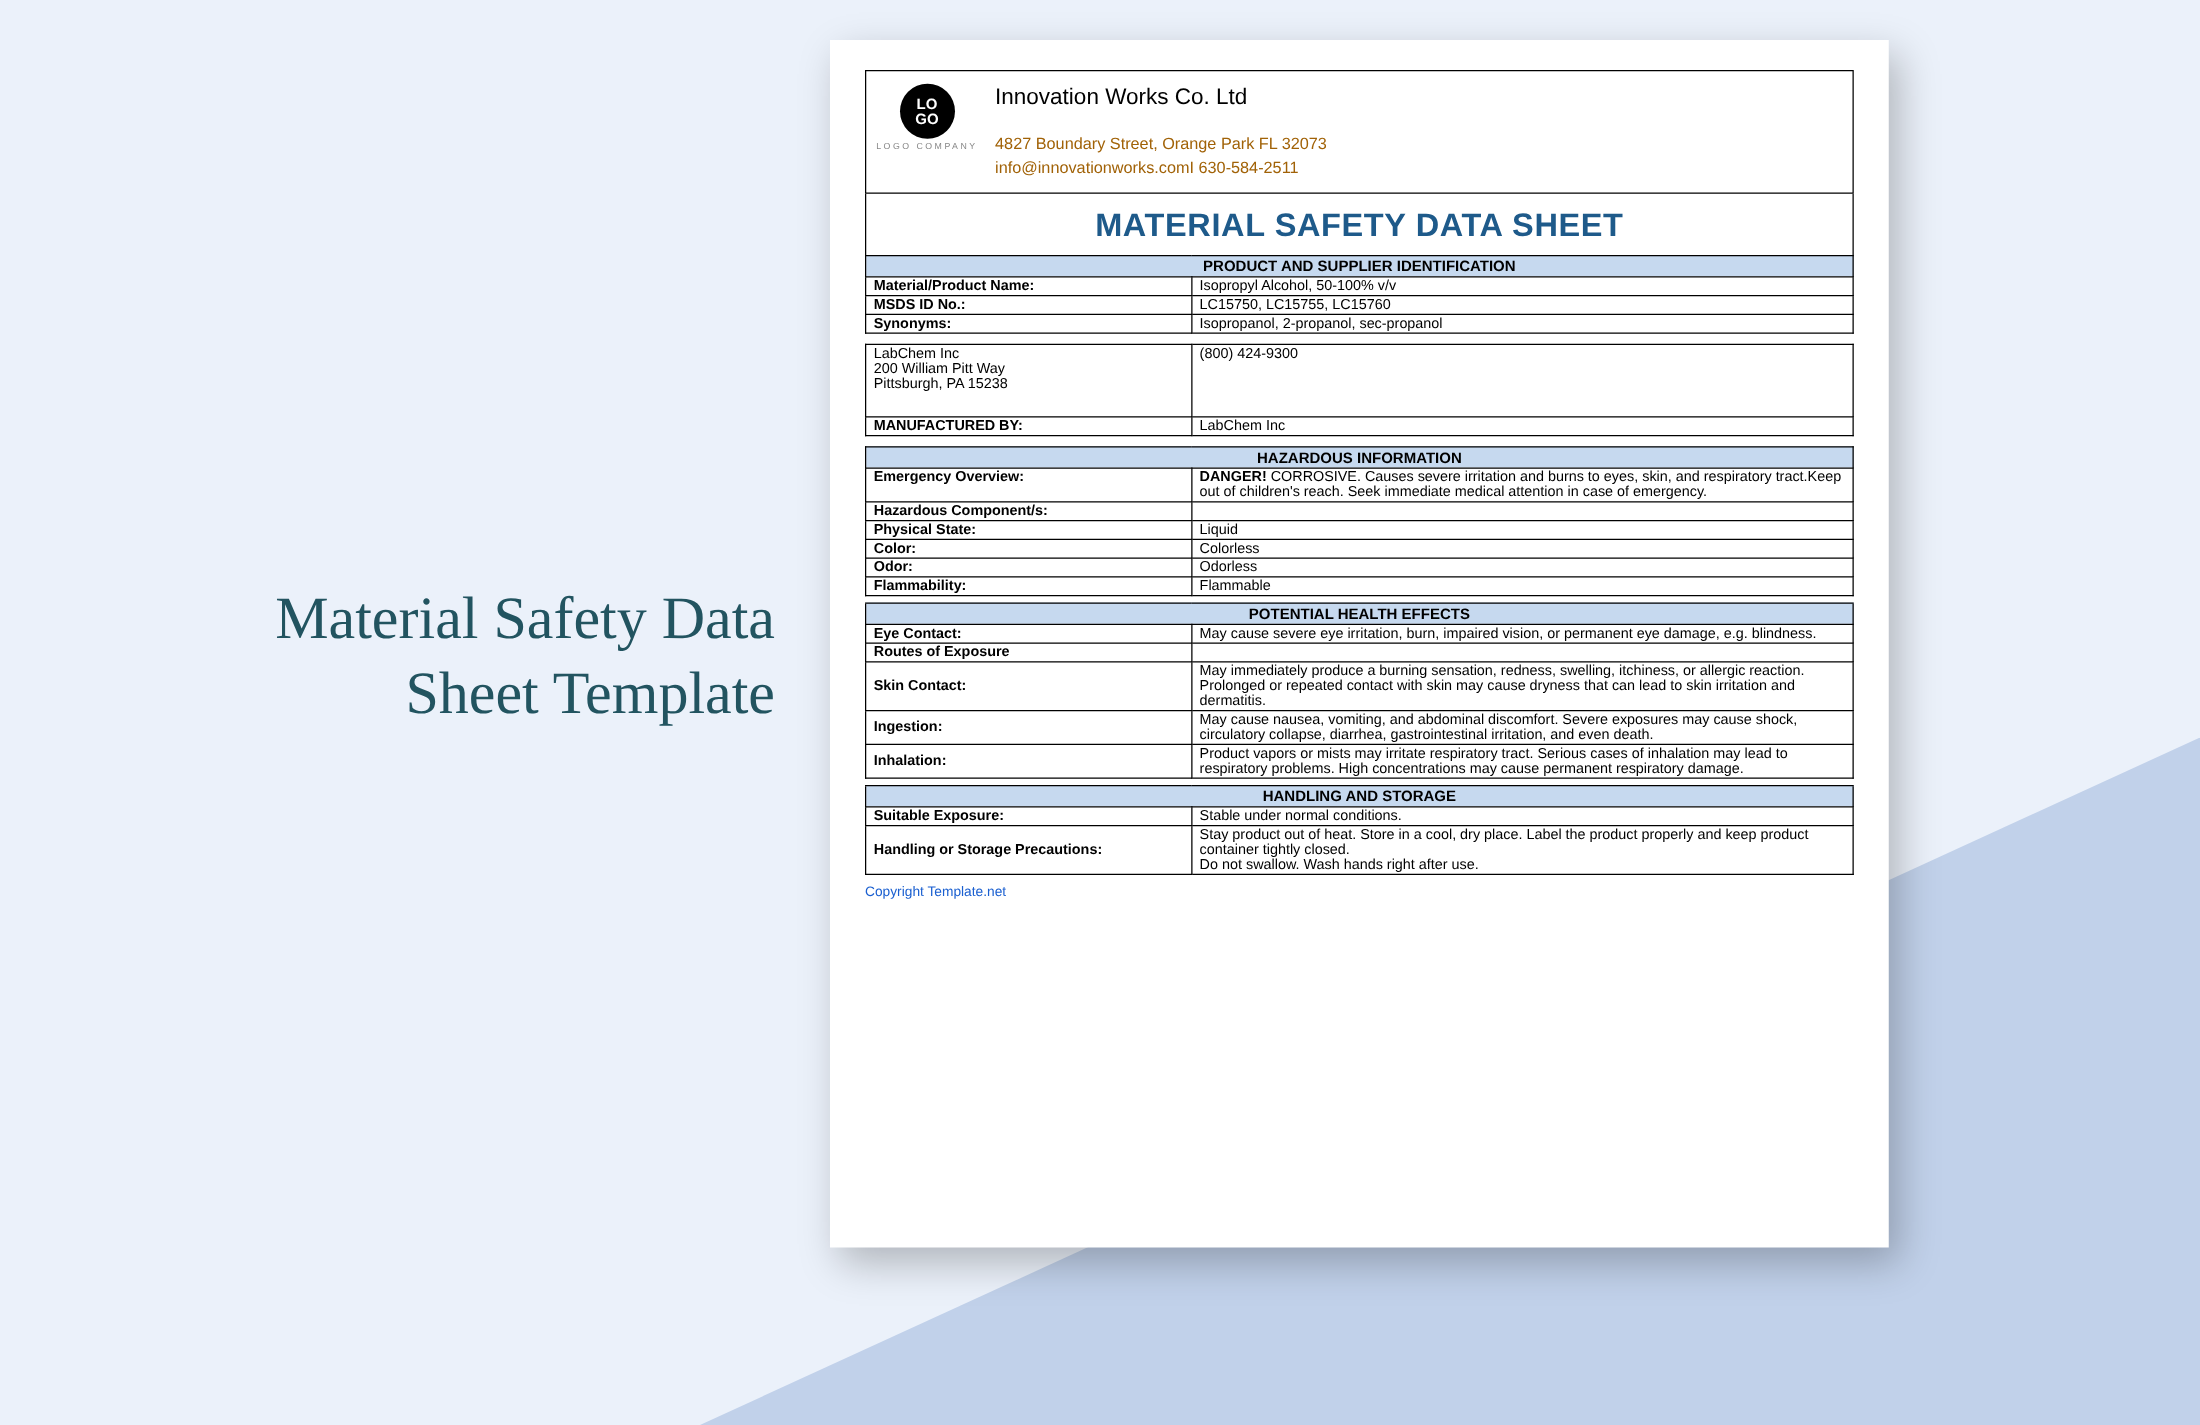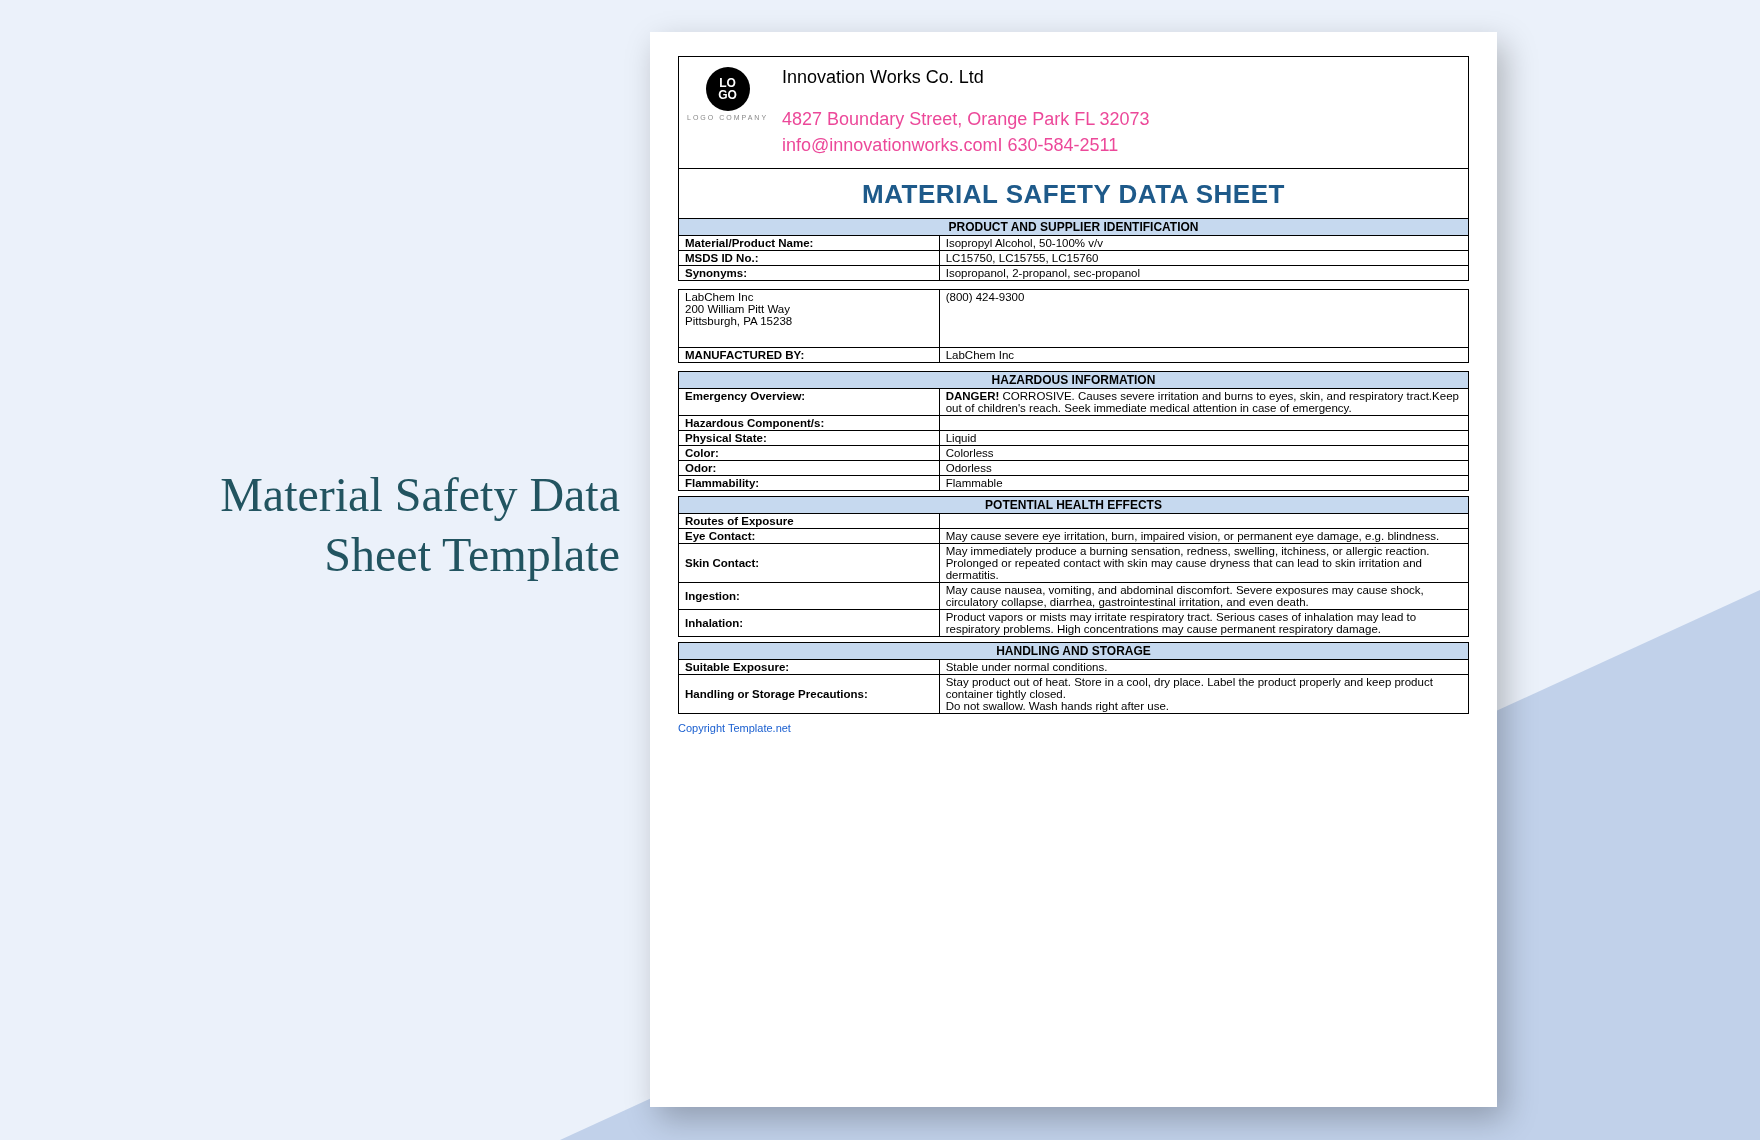--- a/index.html
+++ b/index.html
@@ -1,25 +1,25 @@
 <!DOCTYPE html>
 <html><head>
 <meta charset="utf-8">
 <style>
 *{margin:0;padding:0;box-sizing:border-box}
 body{width:1760px;height:1140px;background:#ebf1fa;font-family:Arial,Helvetica,sans-serif;position:relative;overflow:hidden}
 .diag{position:absolute;bottom:0;right:0;width:1200px;height:550px;background:#c1d1ea;clip-path:polygon(0 100%,100% 0,100% 100%)}
 .title-block{position:absolute;left:120px;top:465px;width:500px;color:#225460;font-family:Georgia,'Times New Roman',serif;font-size:48px;line-height:1.25;text-align:right}
-.doc{position:absolute;left:650px;top:32px;width:847px;height:1075px;background:#fff;box-shadow:8px 12px 30px rgba(0,0,0,.25);padding:24px 28px 14px 28px}
+.doc{position:absolute;left:664px;top:32px;width:847px;height:966px;background:#fff;box-shadow:8px 12px 30px rgba(0,0,0,.25);padding:24px 28px 14px 28px}
 .hdr{display:flex;align-items:flex-start;gap:14px;padding:10px 8px;border:1px solid #000}
 .logo-wrap{display:flex;flex-direction:column;align-items:center}
 .logo-circle{width:44px;height:44px;border-radius:50%;background:#000;color:#fff;display:flex;flex-direction:column;align-items:center;justify-content:center;font-size:12px;font-weight:bold;line-height:1}
 .logo-sub{font-size:7px;letter-spacing:2px;color:#888;margin-top:3px}
 .company h2{font-size:18px;font-weight:normal;margin-bottom:18px}
-.company div{font-size:18px;color:#ec4899;line-height:1.45}
+.company div{font-size:13px;color:#a16207;line-height:1.45}
 .doc-title{text-align:center;color:#1e5a8a;font-size:26px;font-weight:bold;letter-spacing:.5px;padding:10px 0 8px;border-left:1px solid #000;border-right:1px solid #000}
 table{width:100%;border-collapse:collapse;margin-bottom:8px}
 td,th{border:1px solid #000;padding:1px 6px;font-size:11.5px;vertical-align:top;text-align:left}
 .sec{background:#c6d9ef;text-align:center;font-weight:bold;font-size:12px}
 .lab{font-weight:bold;width:33%}
 .half{width:50%}
 .overview b{font-weight:bold}
 .copyright{color:#1a5fd0;font-size:11px;margin-top:2px}
 .spacer td{border-left:none;border-right:none;height:6px;padding:0}
 </style>
@@ -112,26 +112,26 @@
       <td class="lab">Flammability:</td>
       <td>Flammable</td>
     </tr>
     <tr class="spacer">
           <td colspan="2"></td>
         </tr>
     <tr>
           <td colspan="2" class="sec">POTENTIAL HEALTH EFFECTS</td>
         </tr>
     <tr>
+      <td class="lab" style="vertical-align:middle">Eye Contact:</td>
+      <td>May cause severe eye irritation, burn, impaired vision, or permanent eye damage, e.g. blindness.</td>
+    </tr>
+    <tr>
       <td class="lab">Routes of Exposure</td>
       <td></td>
-    </tr>
-    <tr>
-      <td class="lab" style="vertical-align:middle">Eye Contact:</td>
-      <td>May cause severe eye irritation, burn, impaired vision, or permanent eye damage, e.g. blindness.</td>
     </tr>
     <tr>
       <td class="lab" style="vertical-align:middle">Skin Contact:</td>
       <td>May immediately produce a burning sensation, redness, swelling, itchiness, or allergic reaction. Prolonged or repeated contact with skin may cause dryness that can lead to skin irritation and dermatitis.</td>
     </tr>
     <tr>
       <td class="lab" style="vertical-align:middle">Ingestion:</td>
       <td>May cause nausea, vomiting, and abdominal discomfort. Severe exposures may cause shock, circulatory collapse, diarrhea, gastrointestinal irritation, and even death.</td>
     </tr>
     <tr>

